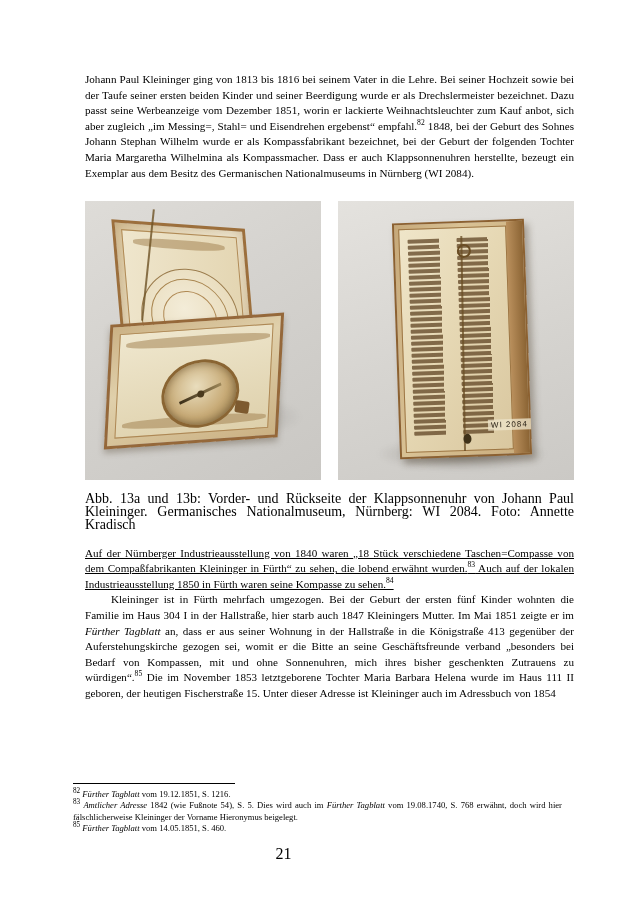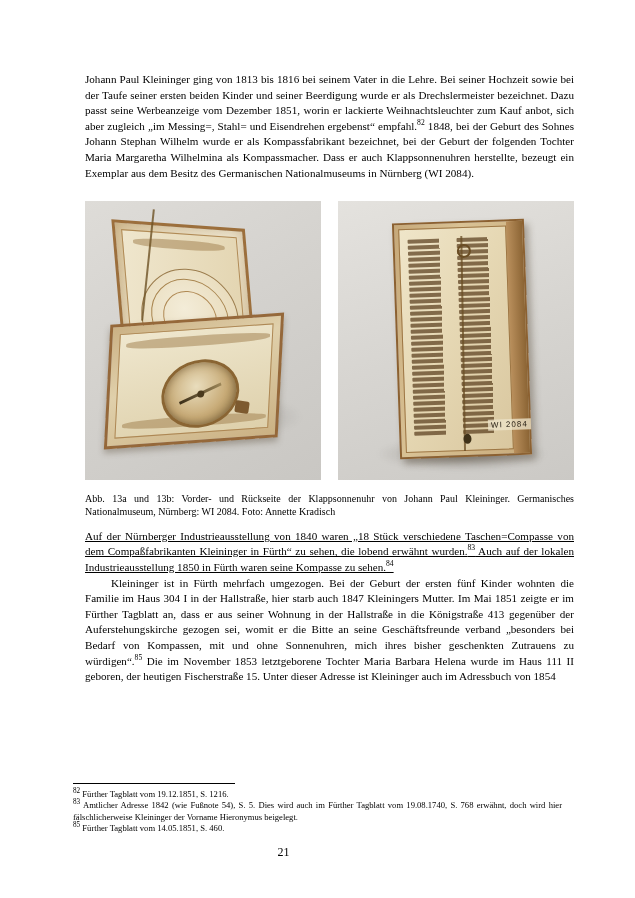--- a/index.html
+++ b/index.html
@@ -47,21 +47,21 @@
   }
   .fig {
     width: 236px;
     height: 279px;
     position: relative;
     overflow: hidden;
     background: #d8d6d2;
   }
   .caption {
     margin-top: 13px;
-    font-size: 10px;
+    font-size: 14px;
     line-height: 12.8px;
     text-align: justify;
   }
   .after-figs {
     margin-top: 18px;
     text-decoration: underline;
   }
   .para-gap {
     margin-top: 0px;
   }
@@ -81,28 +81,28 @@
     font-size: 8.6px;
     line-height: 11.4px;
     text-align: justify;
     margin: 0;
   }
   .fn .num {
     font-size: 7.2px;
     vertical-align: super;
     line-height: 0;
   }
-  .it { }
+  .it { font-style: italic; }
   .pagenum {
     position: absolute;
     left: 0;
     top: 845px;
     width: 567px;
     text-align: center;
-    font-size: 12px;
+    font-size: 16px;
   }
 
   
   .f1-bg {
     position: absolute; inset: 0;
     background: linear-gradient(150deg,#dedcd8 0%,#d4d2ce 45%,#c9c7c3 100%);
   }
   .f1-shadow {
     position: absolute; left: 18px; top: 190px; width: 200px; height: 52px;
     background: radial-gradient(ellipse at 50% 50%, rgba(90,85,78,0.45), rgba(150,147,142,0) 70%);

